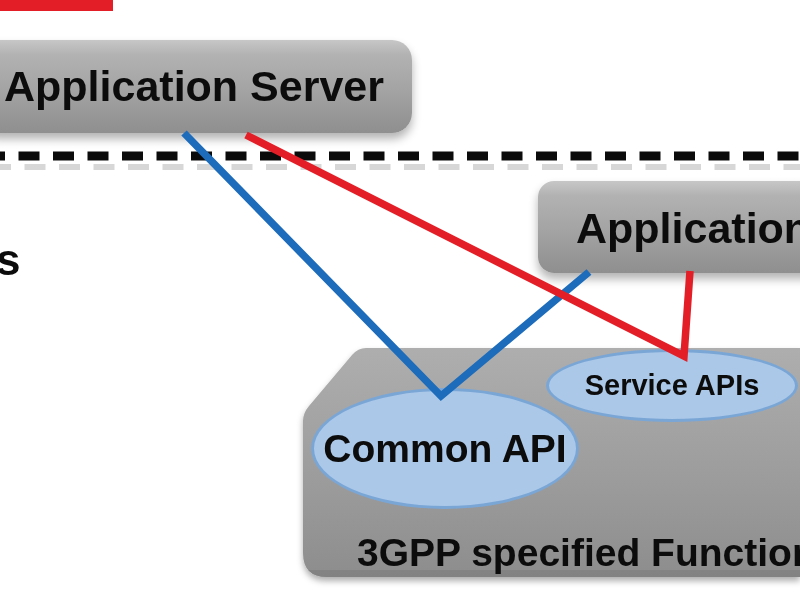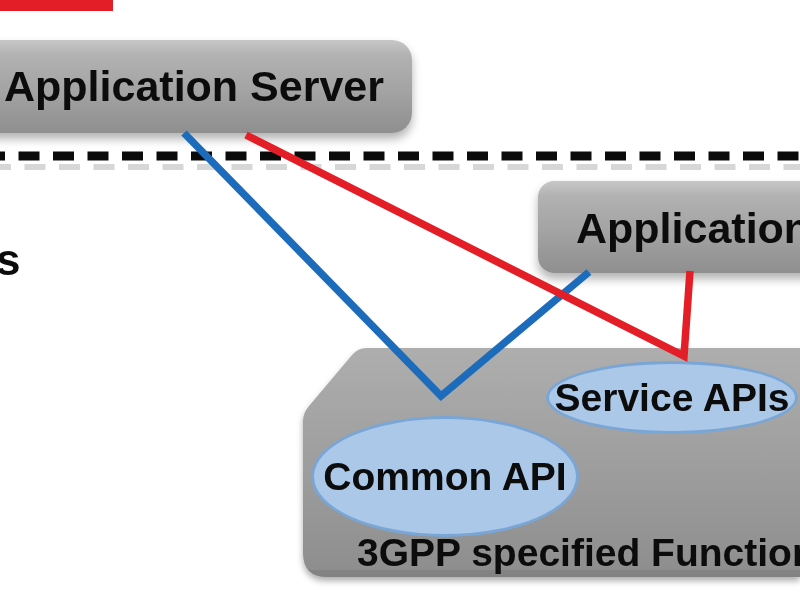--- a/index.html
+++ b/index.html
@@ -24,22 +24,22 @@
   .app-box .lbl{font-size:43px;white-space:nowrap;padding-left:38px;padding-top:3px;}
   
   .cut-s{position:absolute;left:-4px;top:238px;font-size:44px;font-weight:bold;color:#0c0c0c;line-height:44px;}
   
   .ellipse{
     position:absolute;border-radius:50%;
     background:#abc8e8;border:3px solid #7aa6d6;box-sizing:border-box;
     display:flex;flex-direction:column;align-items:center;justify-content:center;
     color:#0c0c0c;font-weight:bold;text-align:center;
   }
-  .capif-ellipse{left:311px;top:416px;width:268px;height:121px;font-size:39px;line-height:46px;}
-  .sapi-ellipse{left:546px;top:361px;width:252px;height:73px;font-size:39px;}
+  .capif-ellipse{left:311px;top:388px;width:268px;height:121px;font-size:39px;line-height:46px;}
+  .sapi-ellipse{left:546px;top:349px;width:252px;height:73px;font-size:29px;}
   .capif-ellipse .line,.sapi-ellipse .line{white-space:nowrap;}
   
   .platform-label{
     position:absolute;left:357px;top:531px;
     font-size:39px;font-weight:bold;color:#0c0c0c;white-space:nowrap;
   }
   svg.layer{position:absolute;left:0;top:0;}
   .z1{z-index:1;} .z2{z-index:2;} .z3{z-index:3;} .z4{z-index:4;}
 </style>
 </head>

